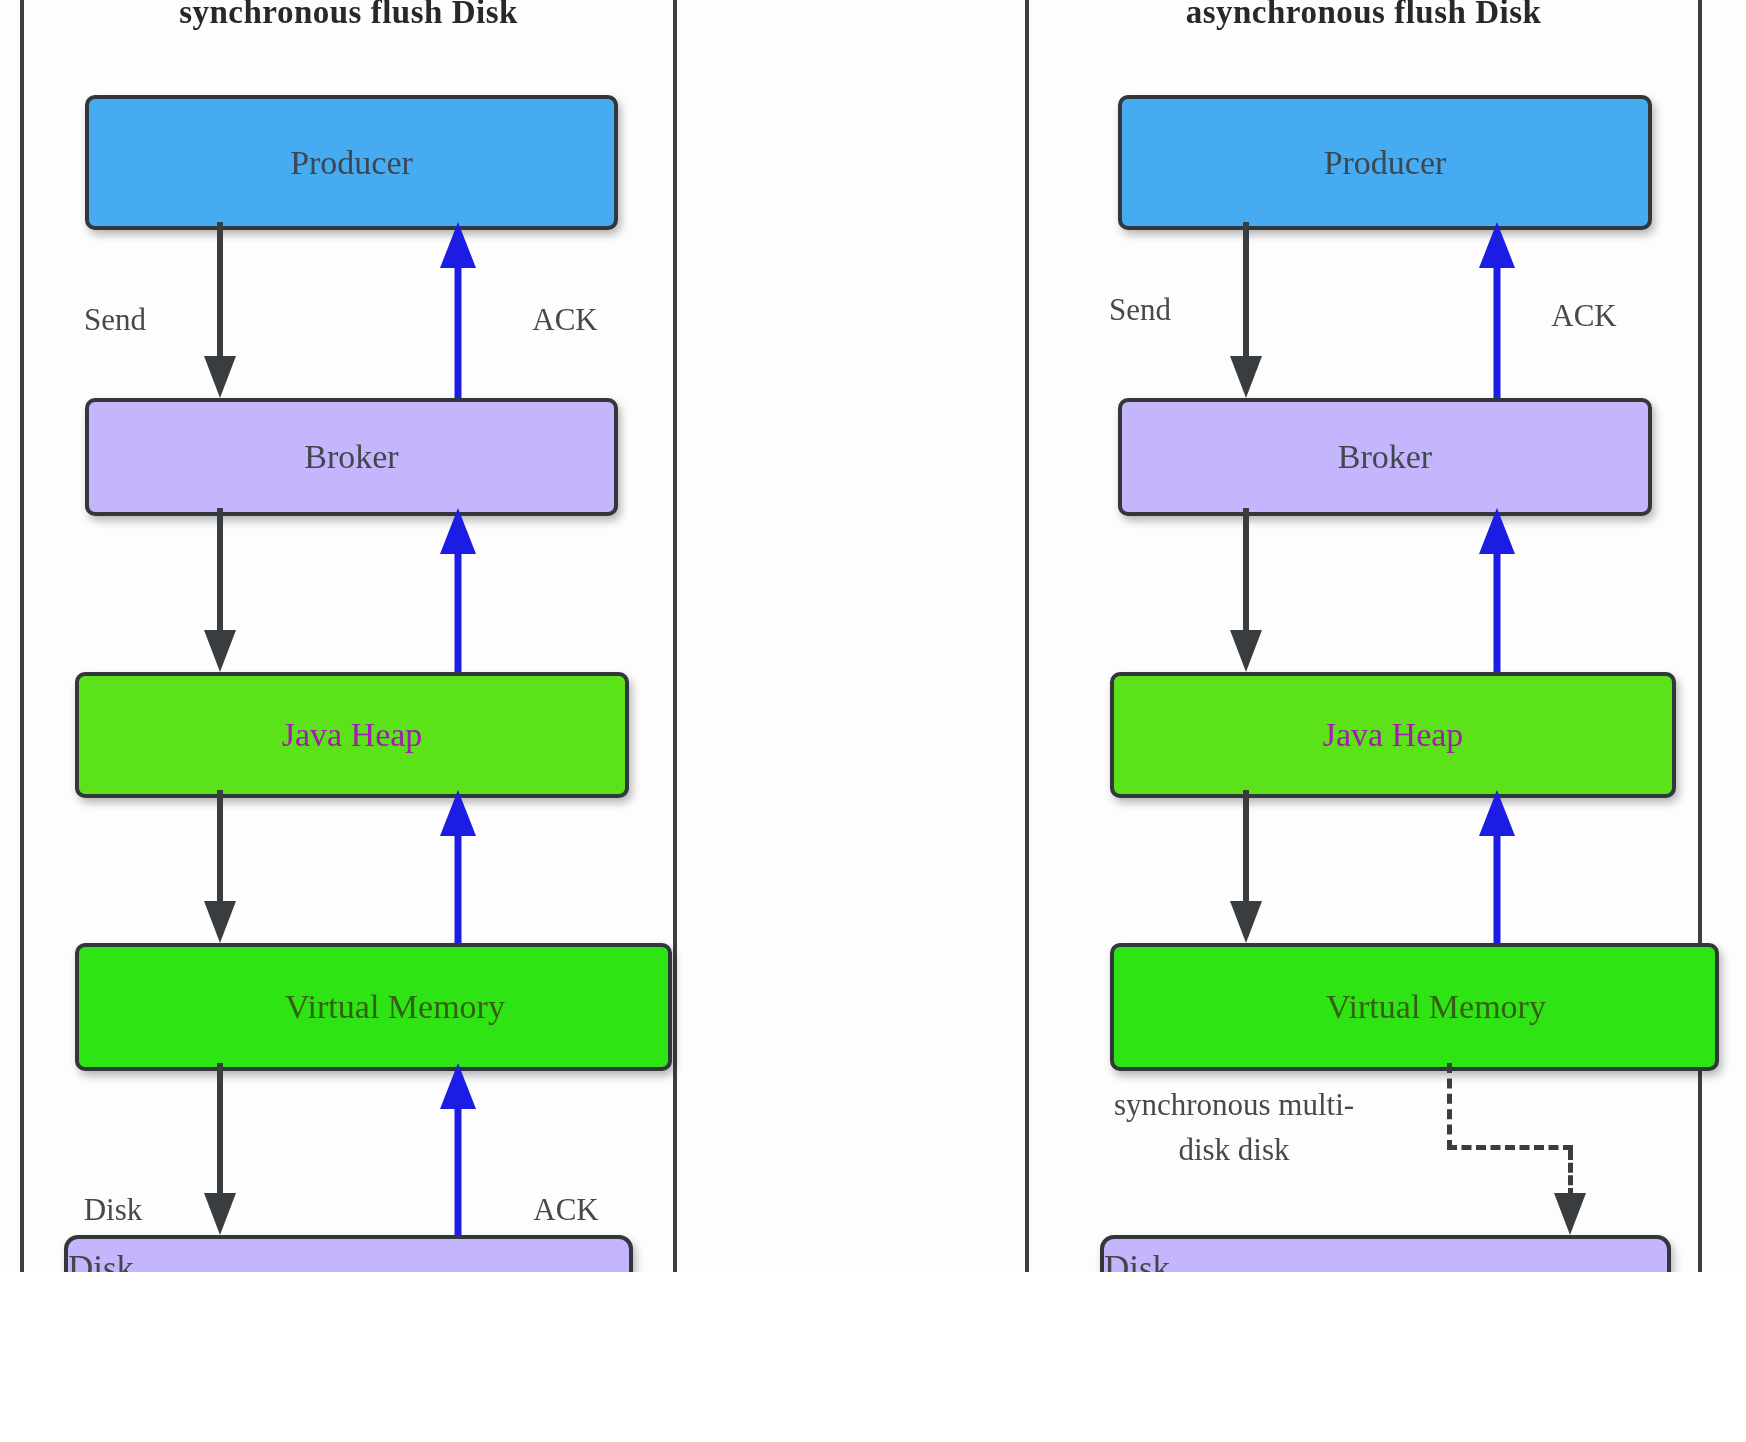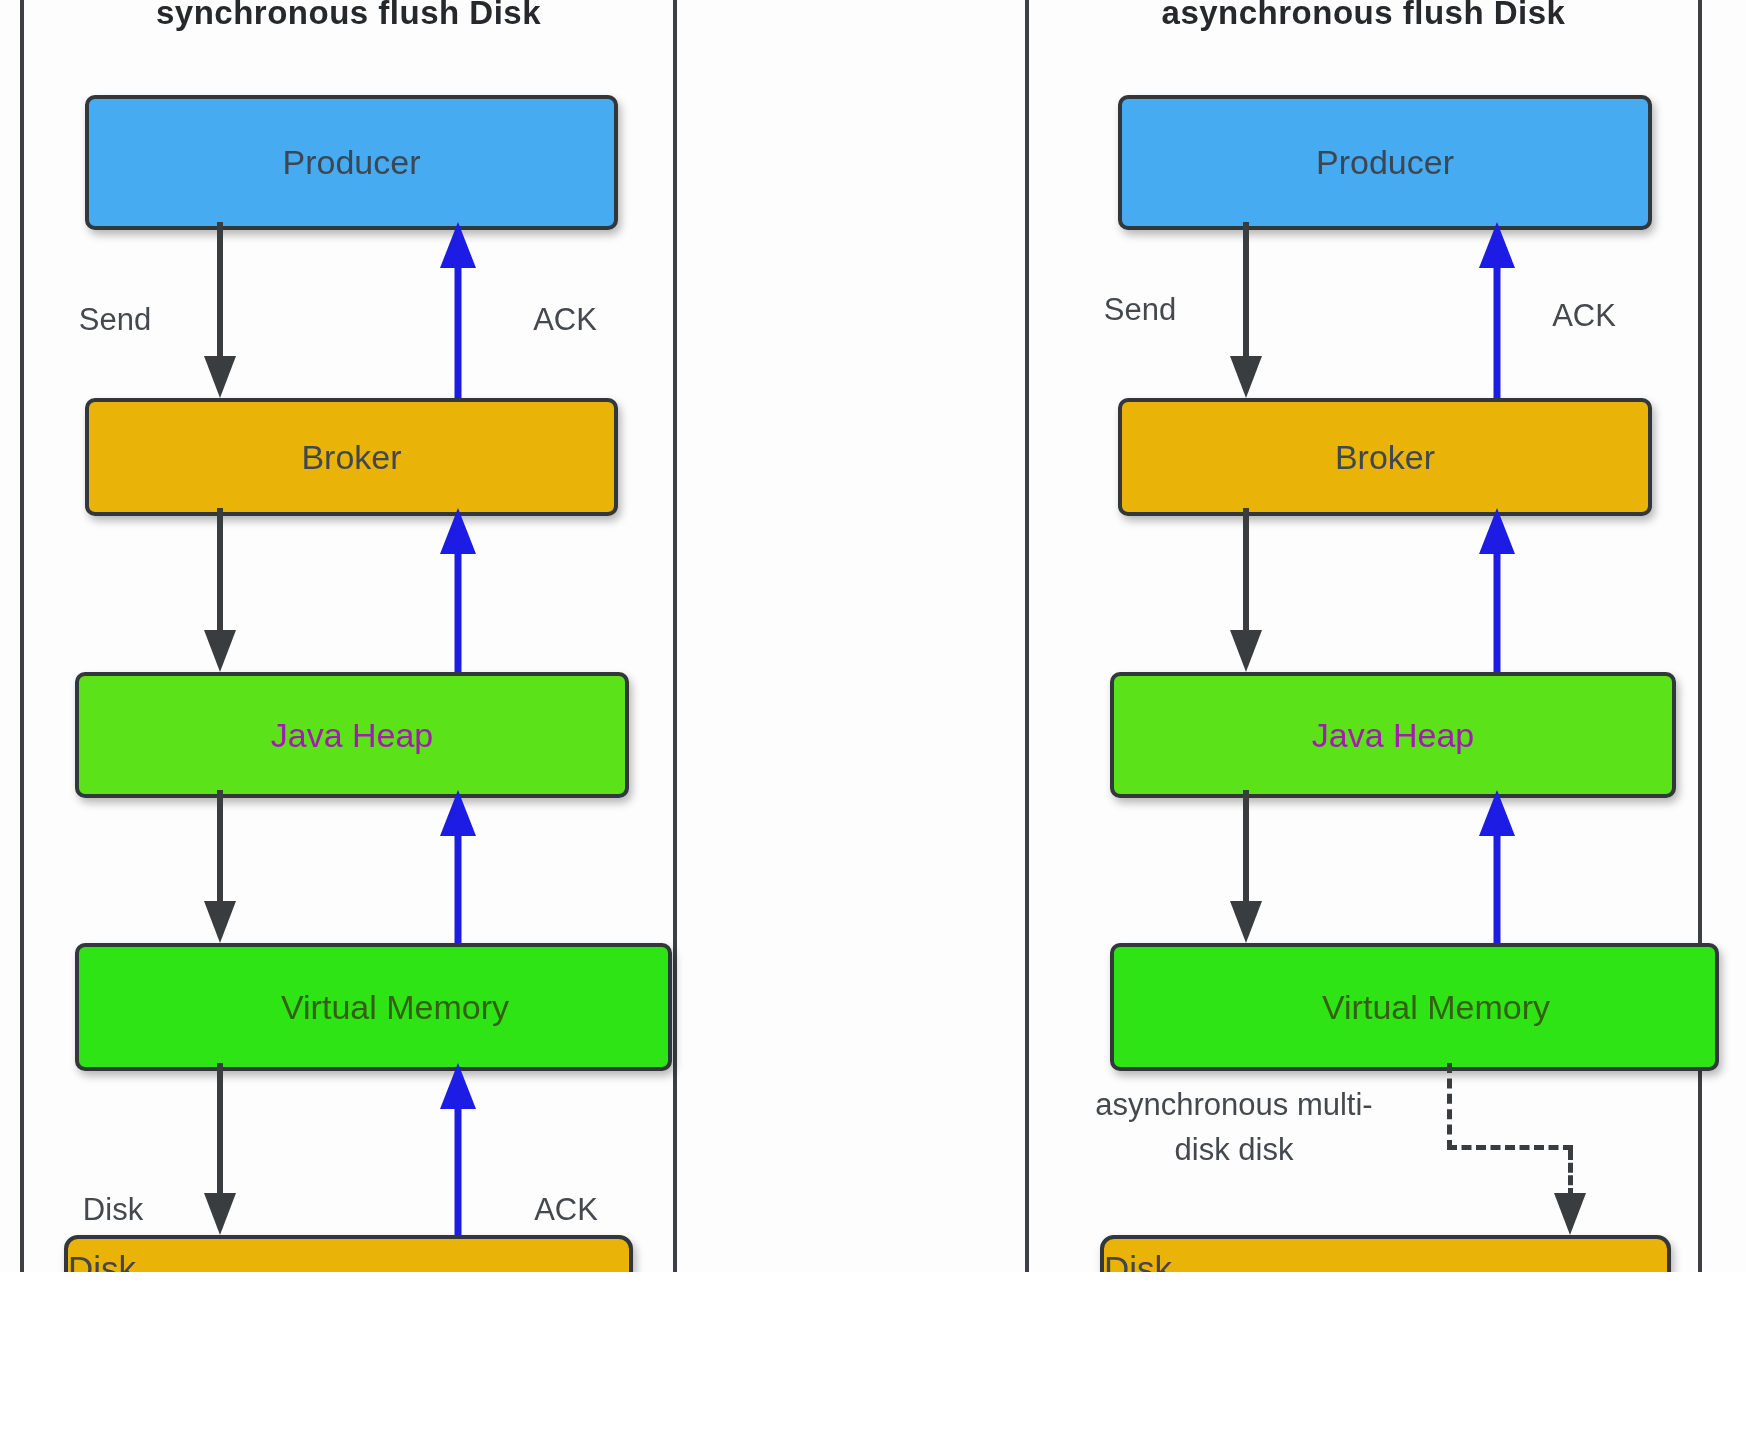--- a/index.html
+++ b/index.html
@@ -1,31 +1,31 @@
 <!DOCTYPE html>
 <html style="--producer_fill: #47abf2; --heap_fill: #5ce219; --vm_fill: #2ee414; --bar_fill: #ee0f0f; --arrow_black: #3a3d40; --arrow_blue: #1c1ce4; --box_border: #32373c; --panel_border: #3c4044; --title_text: #26282b;"><head>
 <meta charset="utf-8">
 <style>
   html,body{margin:0;padding:0;background:#ffffff;}
   .canvas{
     position:relative;width:1746px;height:1272px;overflow:hidden;
     background:#fdfdfd;
-    font-family:Liberation Sans, sans-serif;
+    font-family:Liberation Serif, serif;
   }
   .vline{position:absolute;top:0;bottom:0;width:4px;background:var(--panel_border);}
   .panel-title{
     position:absolute;top:-6px;text-align:center;
     font-size:33px;font-weight:bold;color:var(--title_text);
     letter-spacing:0.5px;
   }
   .node{
     position:absolute;border:4px solid var(--box_border);border-radius:10px;
     display:flex;align-items:center;justify-content:center;
     font-size:34px;box-shadow:3px 5px 9px rgba(0,0,0,0.28);
-    background:#eab308;color:#40484f;
+    background:#c4b5fd;color:#40484f;
   }
   .node.blue{background:var(--producer_fill);color:#3b4752;}
   .node.heap{background:var(--heap_fill);color:#a21caf;}
   .node.vmem{background:var(--vm_fill);color:#356013;padding-left:43px;}
   .node.disk{border-radius:14px;align-items:flex-start;}
   .disk-label{position:absolute;top:10px;left:0;right:0;text-align:left;font-size:35px;color:#43474b;}
   .bars{position:absolute;left:0;right:0;top:55px;height:118px;display:flex;justify-content:center;gap:32px;}
   .bar{
     width:96px;height:118px;background:var(--bar_fill);
     border:4px solid #6e0e0e;border-radius:13px;box-sizing:border-box;
@@ -189,18 +189,18 @@
 
   <div class="flow-label" style="left:1140px;top:292px">Send</div>
   <div class="flow-label" style="left:1584px;top:298px">ACK</div>
 
   <div class="dash-v" style="left:1447px;top:1063px;height:87px"></div>
   <div class="dash-h" style="left:1447px;top:1145px;width:126px"></div>
   <div class="dash-v" style="left:1568px;top:1150px;height:48px"></div>
   <div class="dash-head" style="left:1554px;top:1193px"></div>
 
   <div class="async-note">
-    <div>asynchronous multi-</div>
+    <div>synchronous multi-</div>
     <div>disk disk</div>
   </div>
 
 
 </div>
 
 </body></html>

